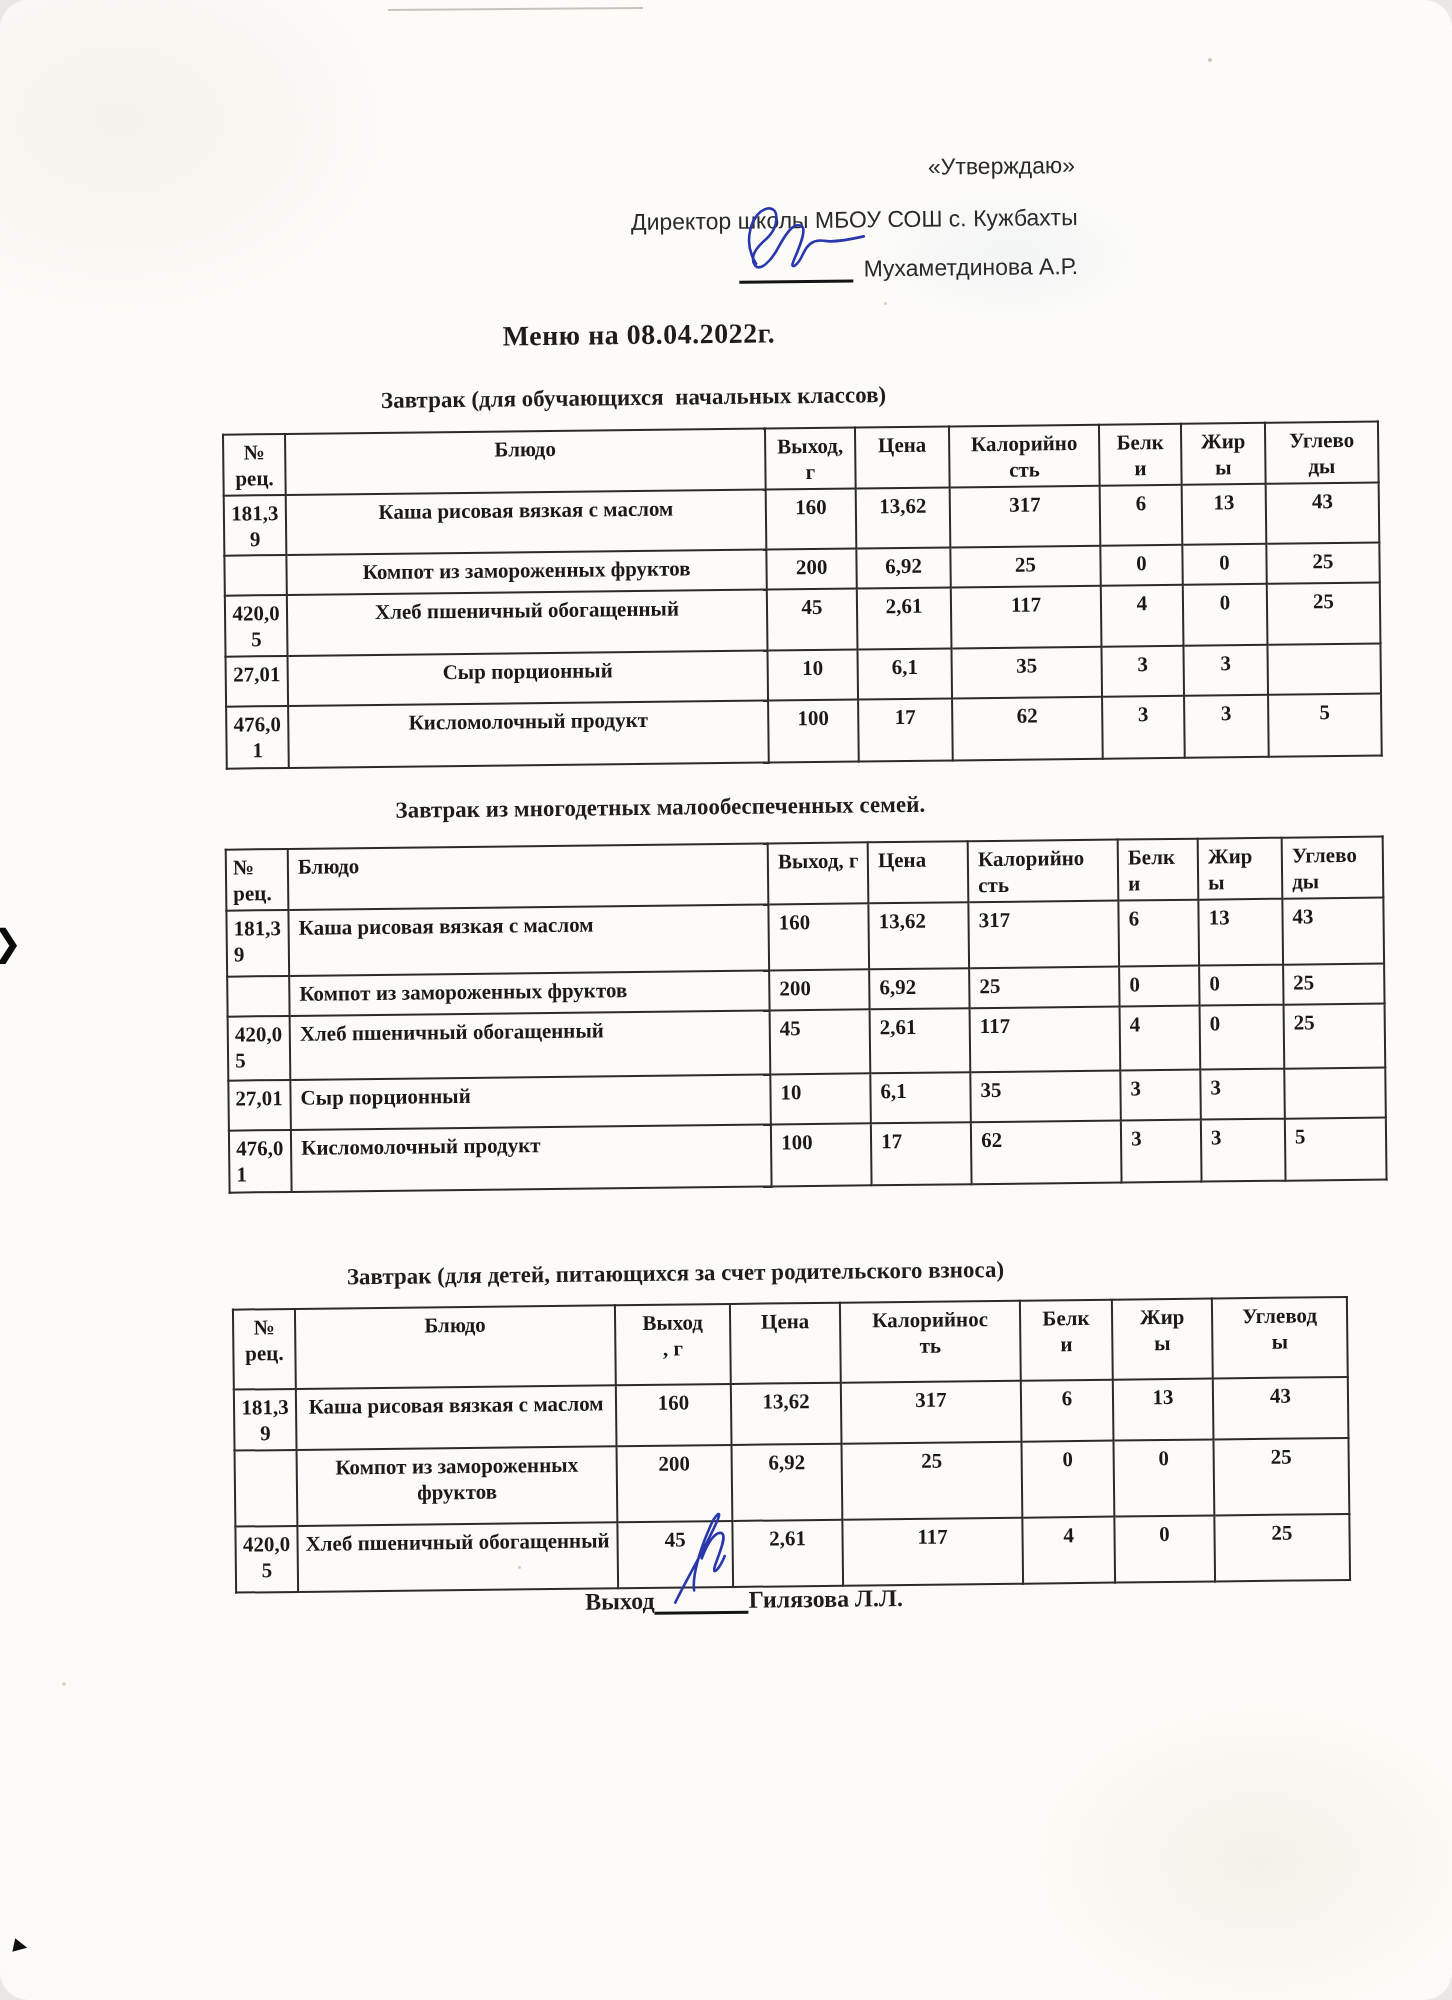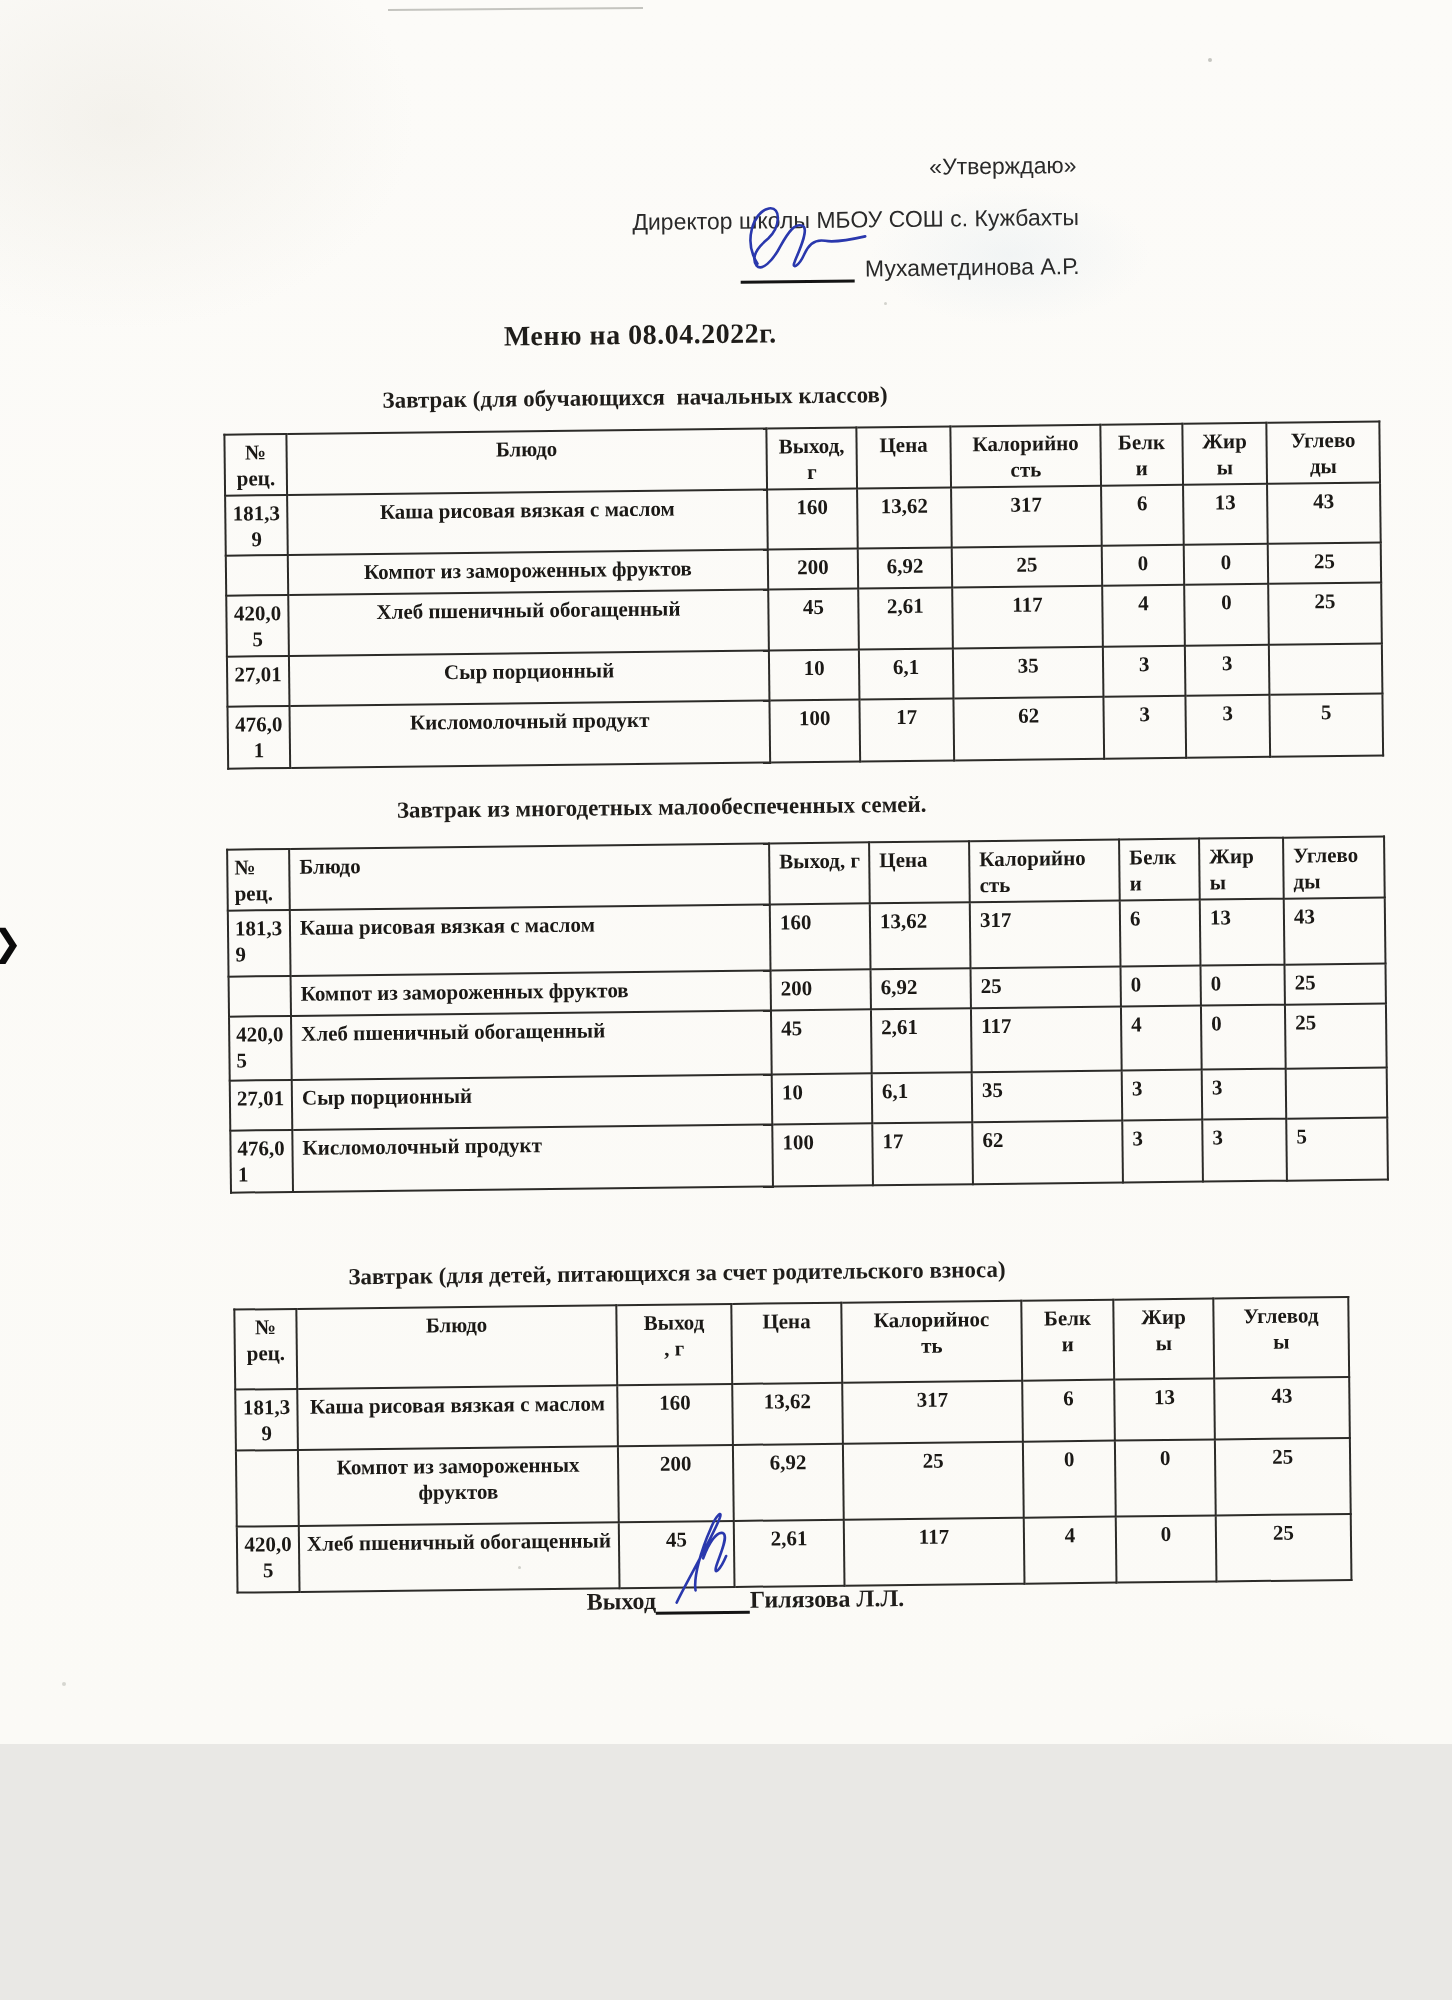--- a/index.html
+++ b/index.html
@@ -1,26 +1,27 @@
 <!DOCTYPE html>
 <html><head>
 <meta charset="utf-8">
 <style>
   * { margin:0; padding:0; box-sizing:border-box; }
   html,body { width:1452px; height:2000px; }
   body { background:#e9e8e5; }
   .page {
-    position:relative; width:1452px; height:1744px; overflow:hidden;
+    position:relative; width:1452px; height:2000px; overflow:hidden;
     color:#1f1d1a;
     font-family:"Liberation Serif", serif;
     background:
       radial-gradient(ellipse 200px 100px at 1010px 255px, rgba(200,218,232,0.20), transparent 70%),
       radial-gradient(ellipse 320px 220px at 1260px 1860px, rgba(222,216,198,0.28), transparent 70%),
       radial-gradient(ellipse 420px 300px at 120px 120px, rgba(235,232,224,0.5), transparent 70%),
       linear-gradient(#fcfbf8,#fbfaf6);
+    border-radius: 28px;
   }
   .skew { position:absolute; inset:0; transform:rotate(-0.65deg); transform-origin:50% 48%; }
 
   .sans { font-family:"Liberation Sans", sans-serif; }
 
   .approve { position:absolute; top:156px; right:368px; font-size:23px; color:#2a2a2a; }
   .director-line { position:absolute; top:208px; right:366px; font-size:23px; color:#2a2a2a; }
   .sig-row { position:absolute; top:248px; right:366px; font-size:23px; color:#2a2a2a; display:flex; align-items:flex-end; }
   .sig-underline { display:inline-block; width:114px; height:36px; border-bottom:3px solid #141414; margin-right:10px; }
   .director-sig { position:absolute; left:742px; top:200px; }

